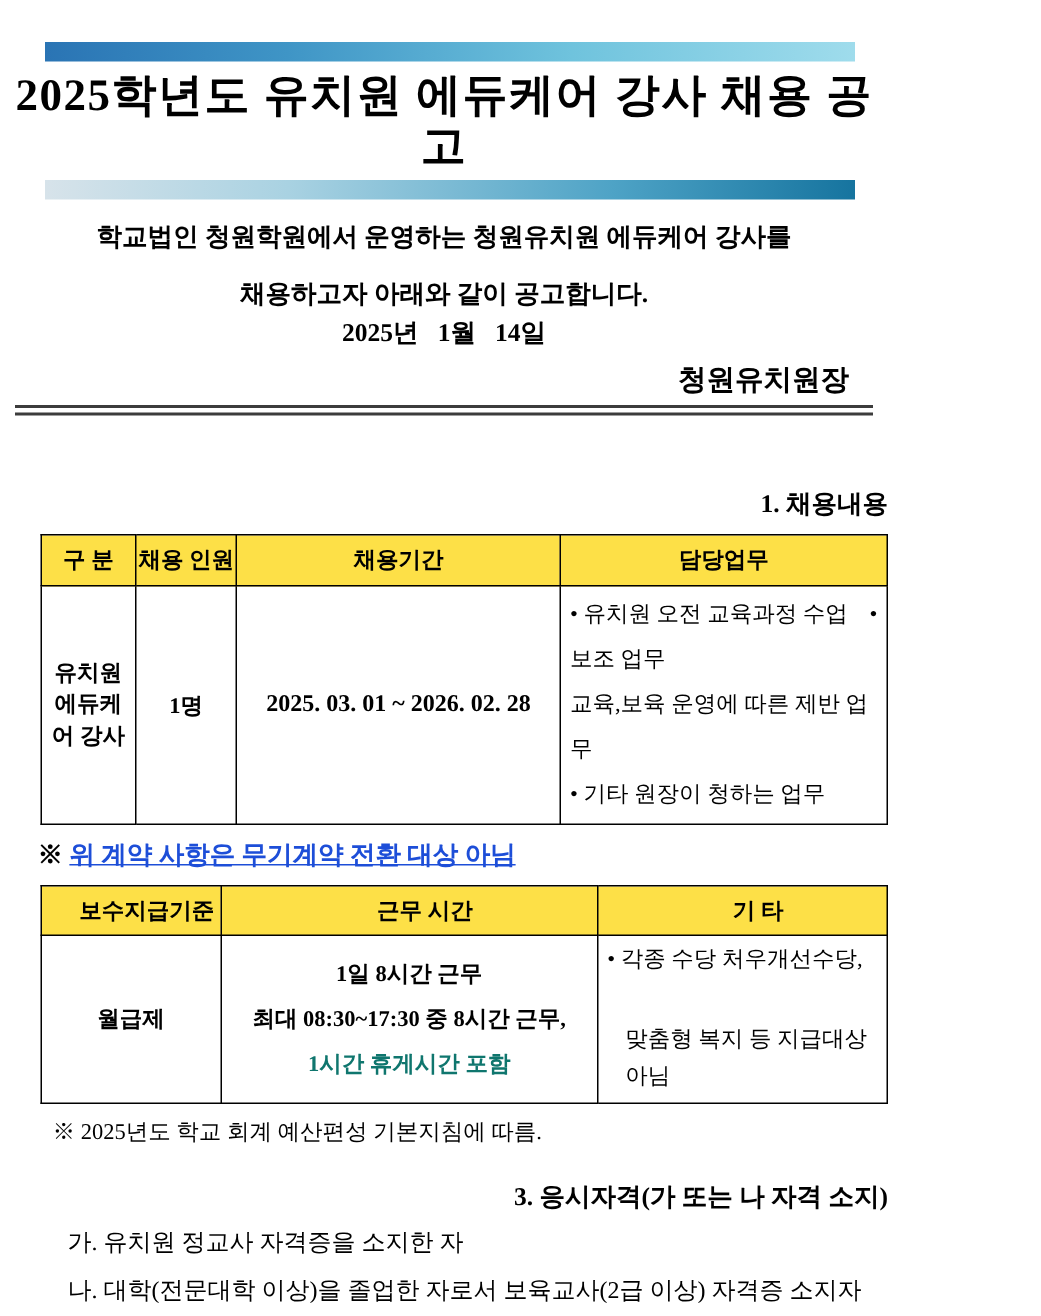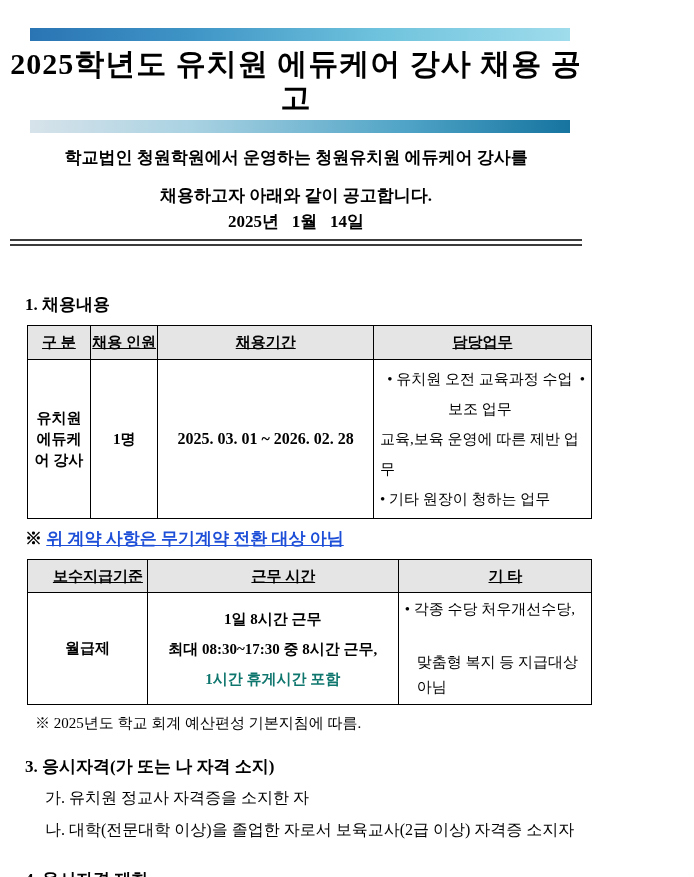--- a/index.html
+++ b/index.html
@@ -23,38 +23,38 @@
     line-height:34px;
   }
   .intro{margin-top:12px;text-align:center;font-size:17px;font-weight:bold;line-height:26px;}
   .intro-date{text-align:center;font-size:17px;font-weight:bold;line-height:26px;white-space:pre;}
   .signer{margin-top:5px;text-align:right;padding-right:26px;font-size:19px;font-weight:bold;}
   .double-rule{
     margin:4px 10px 0 10px;height:3px;
     border-top:2px solid #3c3c3c;border-bottom:2px solid #3c3c3c;
   }
   
-  .sec-heading{margin-left:25px;font-size:17px;font-weight:bold;}
+  .sec-heading{margin-left:25px;font-size:17px;font-weight:bold;text-align:right;}
   .h1{margin-top:47px;}
   .h2{margin-top:30px;}
   .h3{margin-top:22px;}
   .h4{margin-top:26px;}
   
   table{border-collapse:collapse;margin:9px 0 0 27px;table-layout:fixed;}
   td,th{border:1px solid #000;font-size:15px;}
-  th{background:#e5e5e5;font-weight:bold;text-align:center;text-decoration:underline;}
+  th{background:#fde047;font-weight:bold;text-align:center;}
   .t1 th{height:31px;}
   .t1 td{height:97px;}
   .t2 th{height:30px;padding-left:22px;}
   .t2 td{height:91px;}
   .cell-center{text-align:center;font-weight:bold;}
   .cat-cell{word-break:break-all;padding:2px;line-height:21px;font-weight:bold;text-align:center;font-family:Liberation Serif, serif;}
   .period-cell{text-align:center;font-weight:bold;font-size:16px;}
   .duties-cell{vertical-align:middle;padding:4px 6px;font-weight:normal;}
-  .duty-line{line-height:30px;display:flex;justify-content:space-between;text-align:center;}
+  .duty-line{line-height:30px;display:flex;justify-content:space-between;}
   .duty-plain{line-height:30px;}
   .hours-cell{text-align:center;font-weight:bold;line-height:30px;}
   .blue-text{color:#0f766e;}
   .etc-cell{padding:4px 6px;font-weight:normal;line-height:25px;}
   .etc-indent{margin-left:12px;margin-top:28px;}
   
   .note-red{margin:8px 0 0 25px;font-size:17px;font-weight:bold;}
   .note-red .red{color:#1d4ed8;text-decoration:underline;}
   .note-plain{margin:9px 0 0 35px;font-size:15px;}
   
@@ -65,20 +65,21 @@
 
 <div class="page">
 
   <div class="grad-bar bar-top"></div>
   <div class="doc-title">2025학년도 유치원 에듀케어 강사 채용 공고</div>
   <div class="grad-bar bar-bottom"></div>
 
   <div class="intro">학교법인 청원학원에서 운영하는 청원유치원 에듀케어 강사를</div>
   <div class="intro">채용하고자 아래와 같이 공고합니다.</div>
   <div class="intro-date">2025년   1월   14일</div>
+  <div class="signer">청원유치원장</div>
   <div class="double-rule"></div>
 
   <div class="sec-heading h1">1. 채용내용</div>
 
   <table class="t1">
     <colgroup>
         <col style="width:70px">
         <col style="width:76px">
         <col style="width:245px">
         <col style="width:249px">

